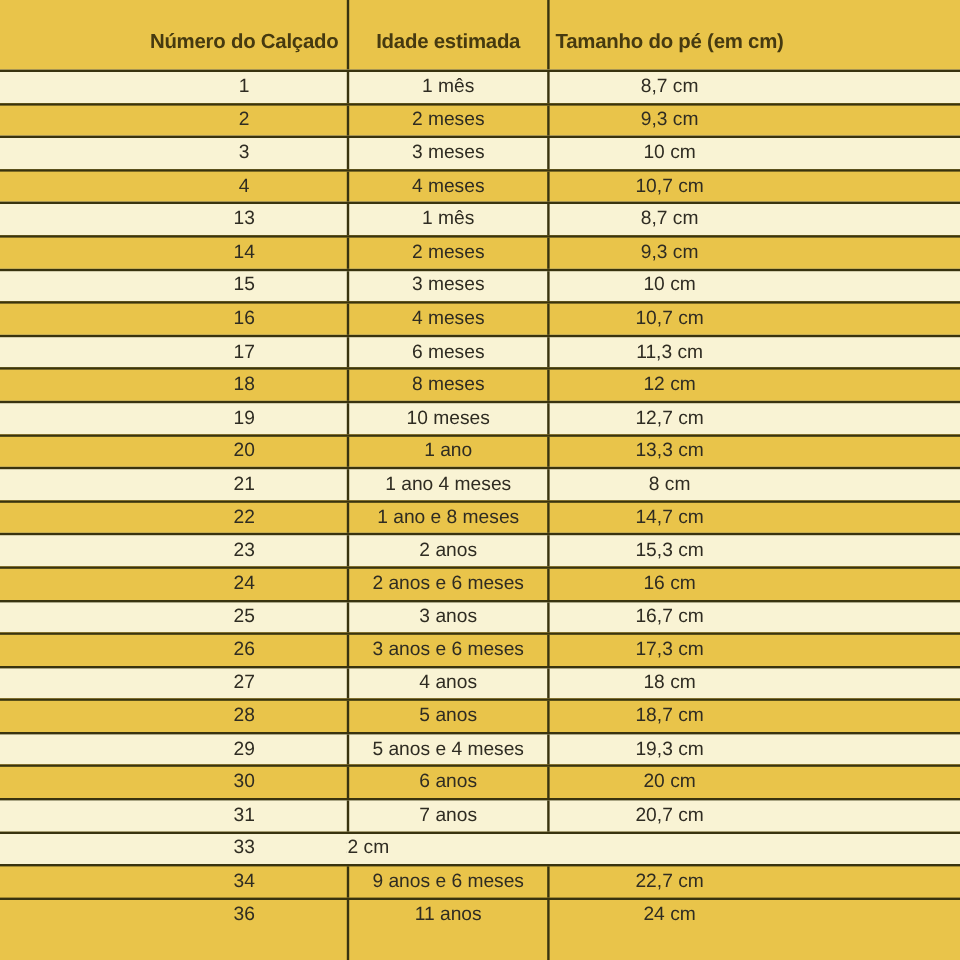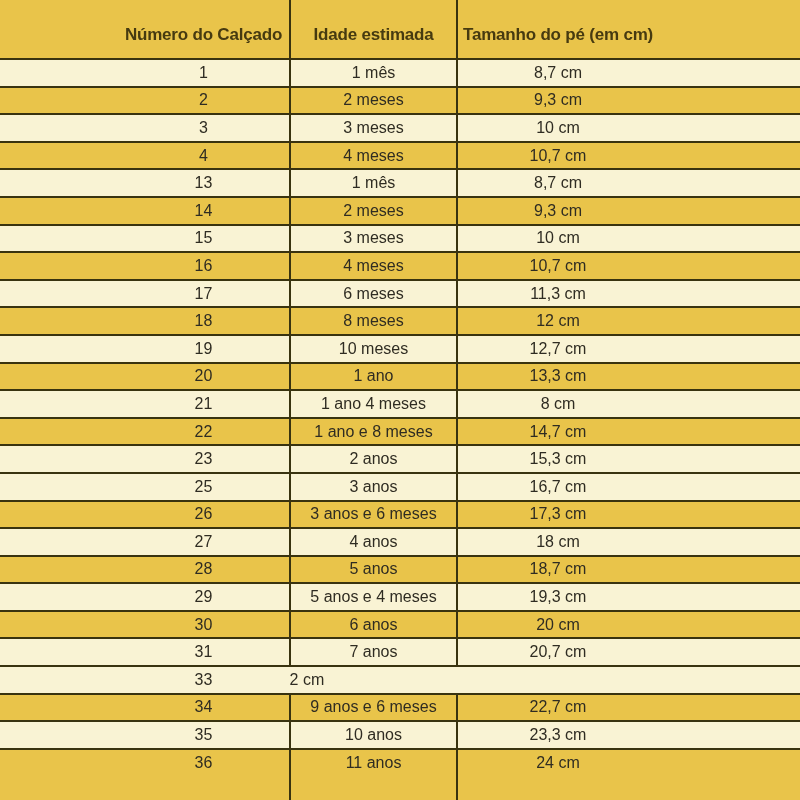--- a/index.html
+++ b/index.html
@@ -145,20 +145,25 @@
       <div class="row data gold">
         <div class="cell c1">22</div>
         <div class="cell c2">1 ano e 8 meses</div>
         <div class="cell c3">14,7 cm</div>
       </div>
       <div class="row data cream">
         <div class="cell c1">23</div>
         <div class="cell c2">2 anos</div>
         <div class="cell c3">15,3 cm</div>
       </div>
+      <div class="row data gold">
+        <div class="cell c1">24</div>
+        <div class="cell c2">2 anos e 6 meses</div>
+        <div class="cell c3">16 cm</div>
+      </div>
       <div class="row data cream">
         <div class="cell c1">25</div>
         <div class="cell c2">3 anos</div>
         <div class="cell c3">16,7 cm</div>
       </div>
       <div class="row data gold">
         <div class="cell c1">26</div>
         <div class="cell c2">3 anos e 6 meses</div>
         <div class="cell c3">17,3 cm</div>
       </div>
@@ -188,25 +193,20 @@
         <div class="cell c3">20,7 cm</div>
       </div>
       <div class="row data cream">
         <div class="cell c1">33</div>
         <div class="cell c3">22 cm</div>
       </div>
       <div class="row data gold">
         <div class="cell c1">34</div>
         <div class="cell c2">9 anos e 6 meses</div>
         <div class="cell c3">22,7 cm</div>
-      </div>
-      <div class="row data cream">
-        <div class="cell c1">35</div>
-        <div class="cell c2">10 anos</div>
-        <div class="cell c3">23,3 cm</div>
       </div>
       <div class="row data gold">
         <div class="cell c1">36</div>
         <div class="cell c2">11 anos</div>
         <div class="cell c3">24 cm</div>
       </div>
     </div>
 
   <div class="row filler">
     <div class="cell c1"></div>

